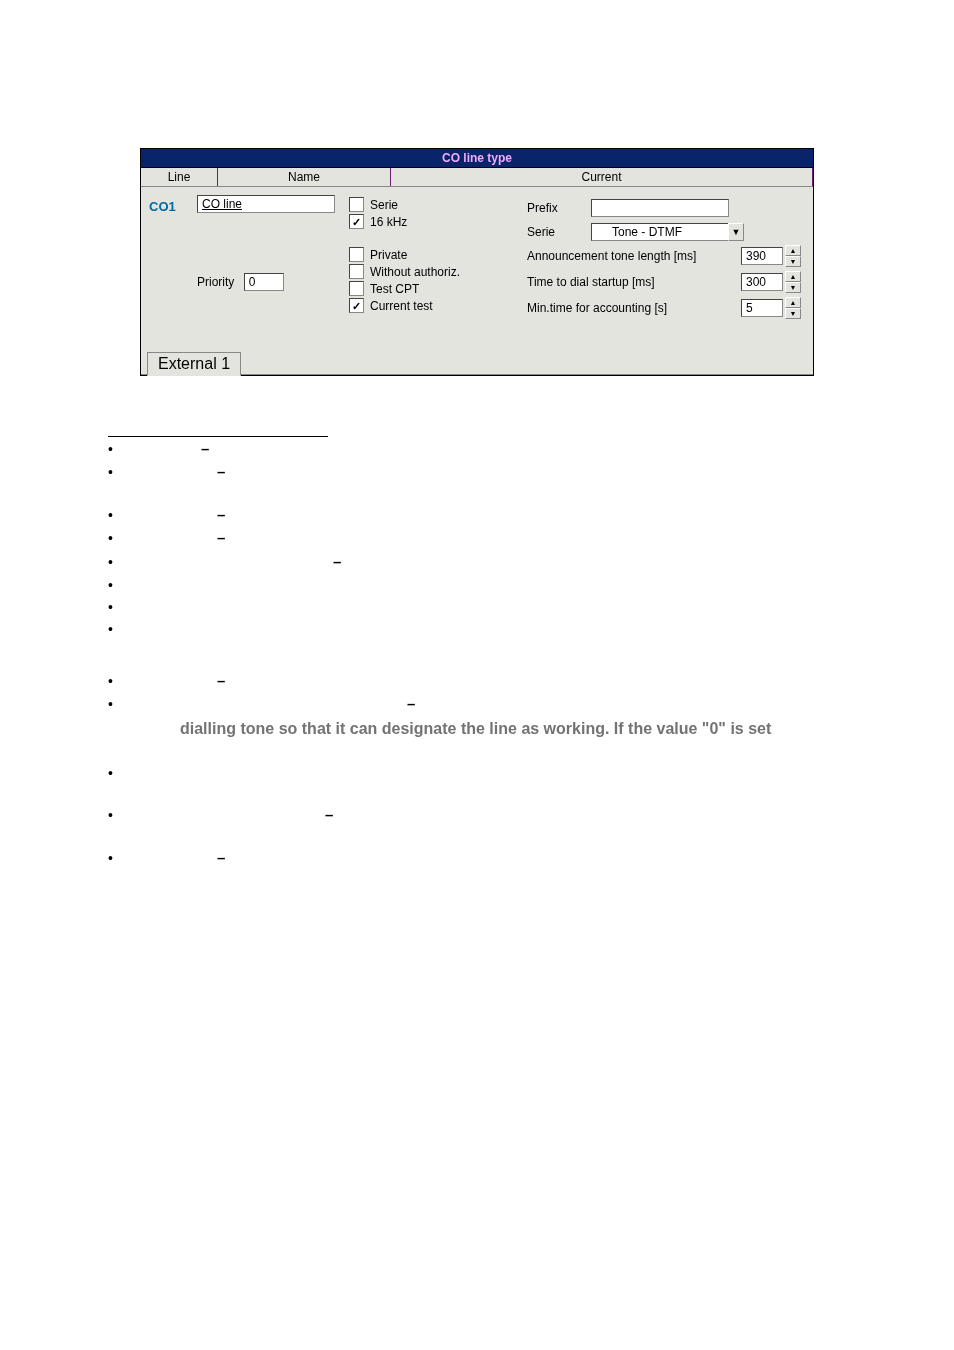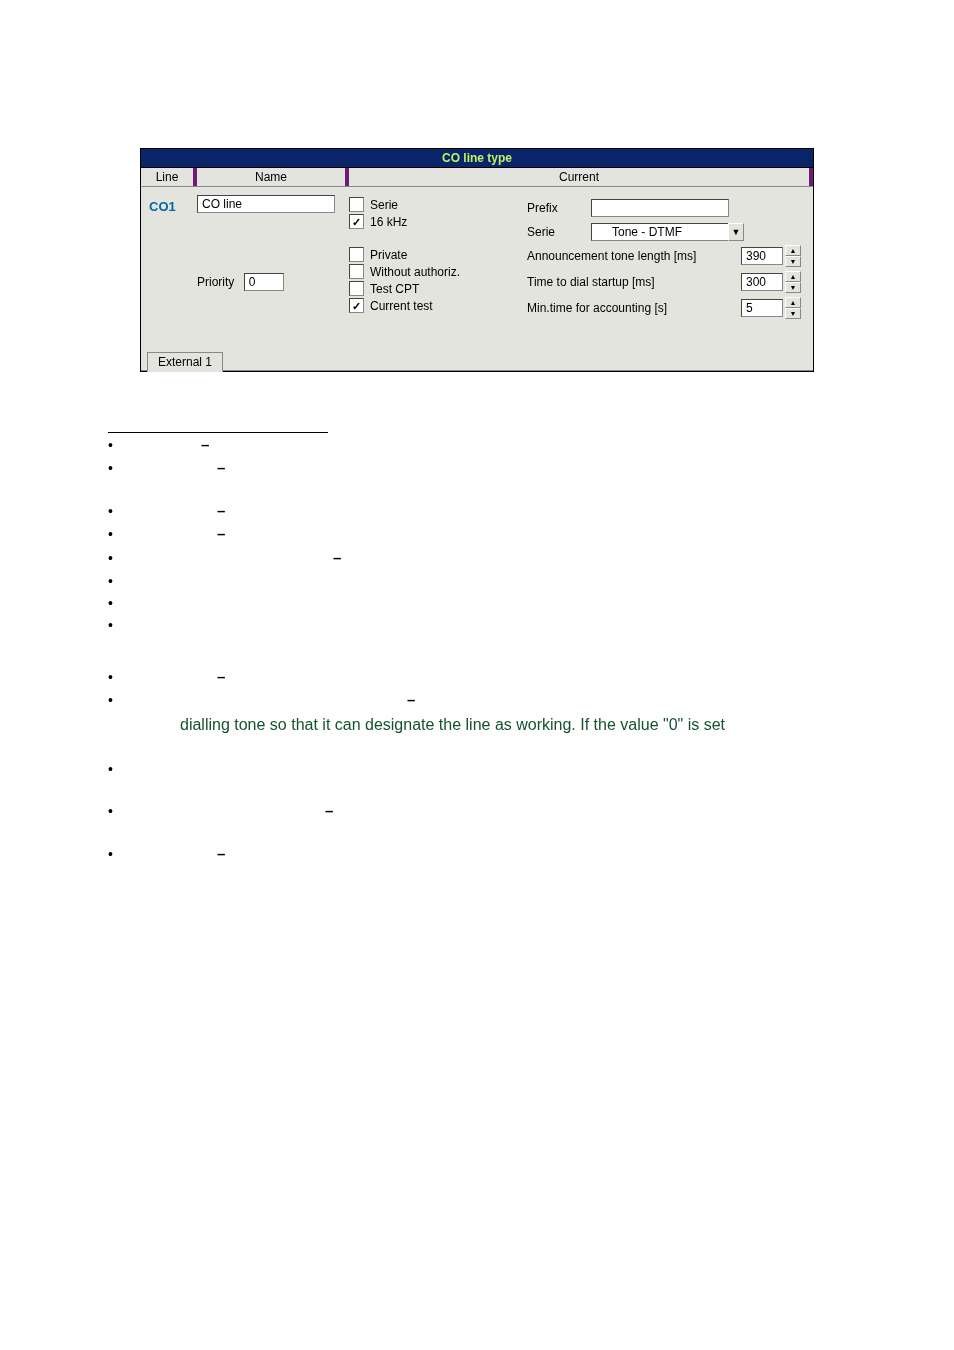--- a/index.html
+++ b/index.html
@@ -21,36 +21,36 @@
     width: 672px;
     margin: 0 auto 24px auto;
     background: #e4e4df;
     border: 1px solid #000;
     font-family: "MS Sans Serif", Tahoma, Arial, sans-serif;
     font-size: 12px;
     color: #000;
   }
   .panel-title {
     background: #0a246a;
-    color: #bef264;
+    color: #f0abfc;
     font-weight: bold;
     font-size: 12px;
     padding: 2px 0;
     text-align: center;
     border-bottom: 1px solid #000;
   }
   .panel-header {
     display: flex;
     color: #000;
     border-bottom: 1px solid #888;
   }
   .panel-header div {
     text-align: center;
-    padding: 2px 0;
-    border-right: 4px solid #701a75;
+    padding: 2px 12px;
+    border-right: 1px solid #701a75;
   }
   .ph-line   { width: 52px; }
   .ph-name   { width: 148px; }
   .ph-opt    { flex: 1; border-right: none; }
 
   .panel-body {
     display: flex;
     padding: 8px 12px 18px 8px;
   }
   .col-line  {
@@ -78,20 +78,21 @@
     border-top-color: #444;
     border-left-color: #444;
     padding: 2px 4px;
     font-family: inherit;
     font-size: 12px;
     height: 18px;
     box-sizing: border-box;
   }
   .name-input {
     width: 138px;
+    text-decoration: underline;
   }
   .prio-input {
     width: 40px;
   }
 
   .chk-row {
     display: flex;
     align-items: center;
     margin: 2px 0;
     text-align: right;
@@ -166,21 +167,21 @@
   .panel-footer {
     padding: 0 0 0 0;
   }
   .tab {
     display: inline-block;
     background: #e4e4df;
     border: 1px solid #888;
     border-bottom: 1px solid #e4e4df;
     padding: 2px 10px;
     margin: 10px 0 0 6px;
-    font-size: 12px;
+    font-size: 16px;
     position: relative;
     top: 1px;
   }
   .tab-strip-line {
     border-top: 1px solid #888;
     margin-top: -1px;
   }
 
   
   .invisible-list-region {
@@ -219,27 +220,28 @@
     line-height: 20px;
     padding: 0 4px;
   }
   .pad-dash-a { display:inline-block; width: 56px; }
   .pad-dash-b { display:inline-block; width: 72px; }
   .pad-dash-c { display:inline-block; width: 188px; }
   .pad-dash-d { display:inline-block; width: 262px; }
   .pad-dash-e { display:inline-block; width: 180px; }
 
   .visible-wrapline {
-    color: #14532d;
+    color: #737373;
     font-size: 16px;
     font-family: Arial, sans-serif;
     line-height: 1.5;
     margin-left: 72px;
     margin-top: 0;
     margin-bottom: 0;
+    font-weight: bold;
   }
 </style>
 </head>
 <body>
 
 <div class="page">
 
   <div class="panel">
     <div class="panel-title">CO line type</div>
 

